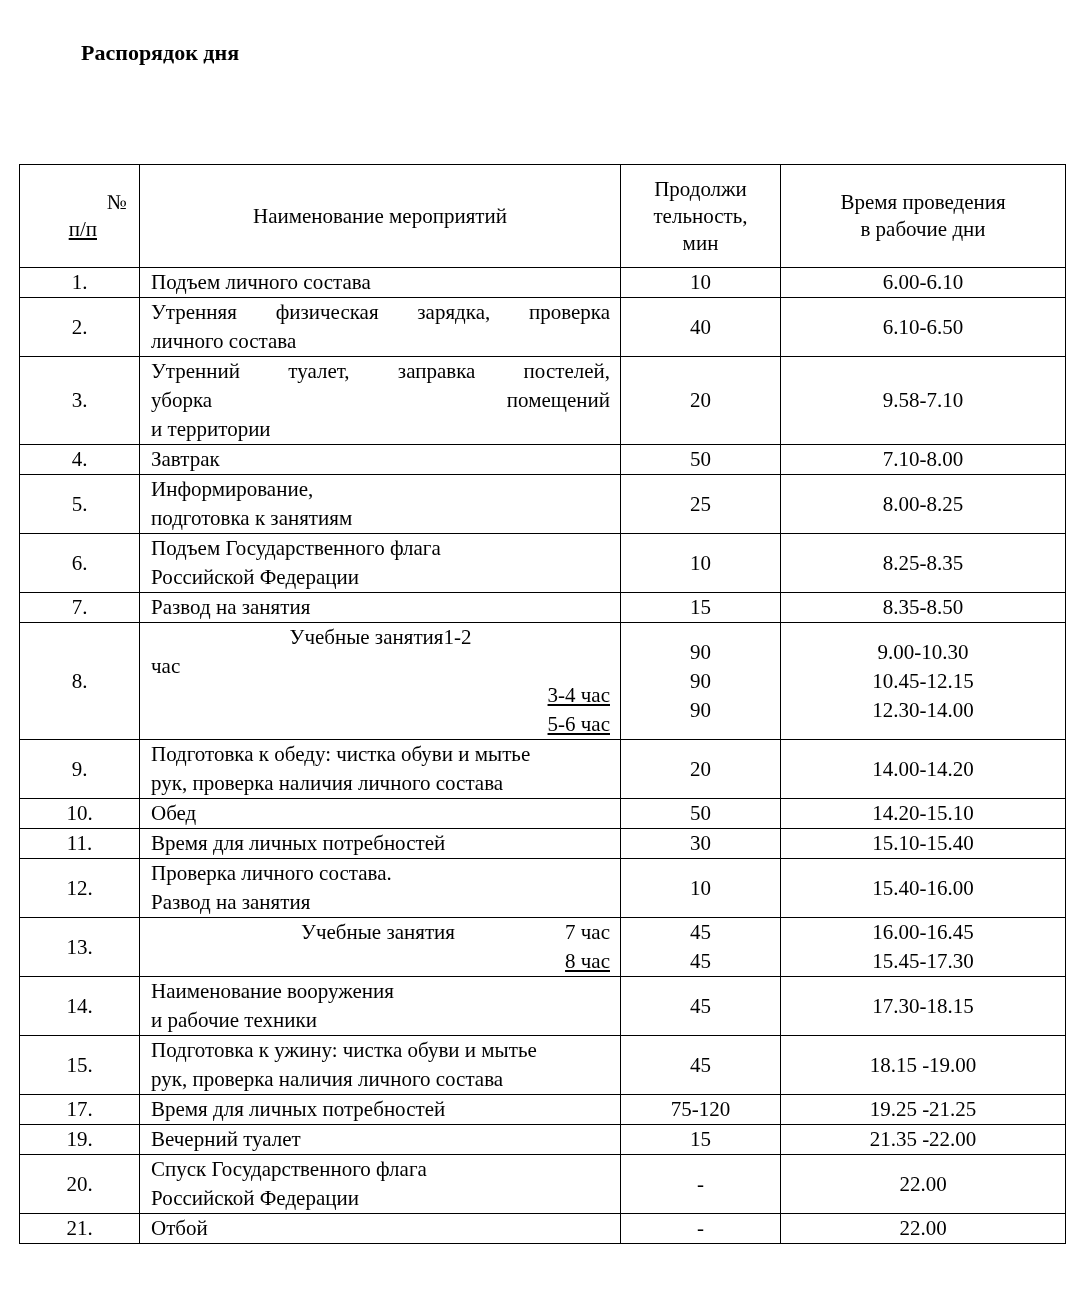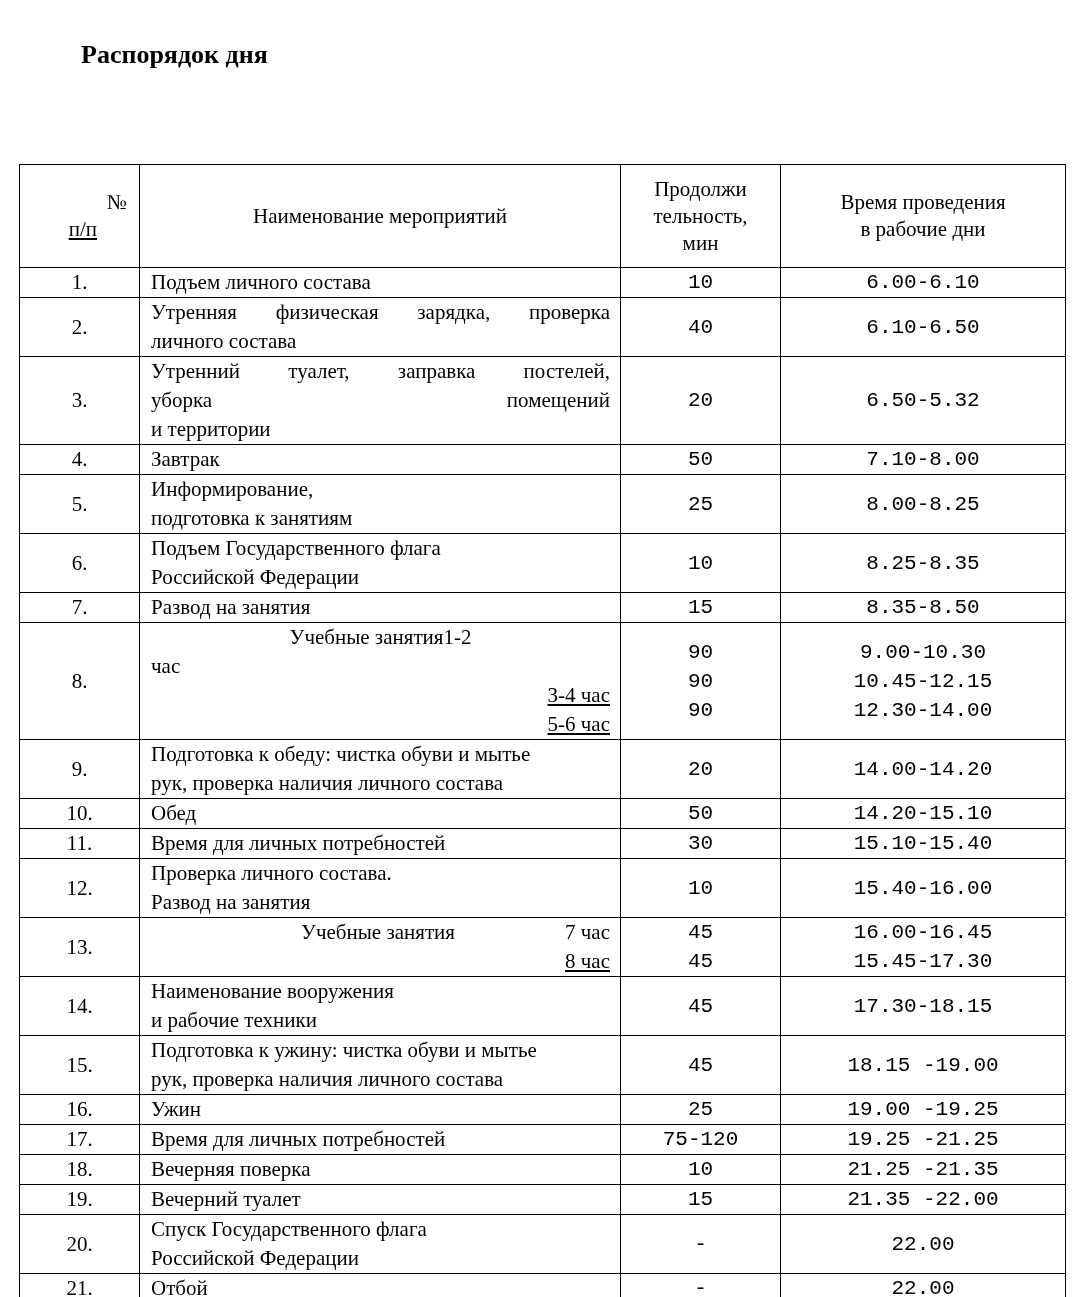--- a/index.html
+++ b/index.html
@@ -1,27 +1,27 @@
 <!DOCTYPE html>
 <html><head>
 <meta charset="utf-8">
 <style>
   html, body { margin:0; padding:0; background:#ffffff; }
   body { width:1084px; height:1297px; position:relative; overflow:hidden; font-family:"Liberation Serif", serif; color:#000; }
-  .title { position:absolute; left:81px; top:40px; font-size:26px; font-weight:bold; margin:0; }
+  .title { position:absolute; left:81px; top:40px; font-size:22px; font-weight:bold; margin:0; }
   table { position:absolute; left:19px; top:164px; border-collapse:collapse; table-layout:fixed; width:1046px; font-size:21px; line-height:29px; }
   col.c1 { width:120px; } col.c2 { width:481px; } col.c3 { width:160px; } col.c4 { width:285px; }
   td, th { border:1.5px solid #000; padding:0; vertical-align:middle; font-weight:normal; }
   th { text-align:center; height:102px; line-height:27px; }
   th.num { text-align:right; padding-right:12px; }
   th.num .l1 { display:block; }
   th.num .l2 { display:block; padding-right:30px;text-decoration:underline; }
   td.n { text-align:center; }
   td.name { text-align:justify; padding:0 10px 0 11px; }
-  td.dur, td.time { text-align:center;font-family:Liberation Mono, monospace; }
+  td.dur, td.time { text-align:center; }
   .line { display:block; }
   .r { text-align:right; display:block;text-decoration:underline; }
   .split { display:flex; justify-content:center; }
   .center-split { display:flex; }
   .center-split .a { flex:1; text-align:center; padding-left:40px; }
 </style>
 </head>
 <body>
 
 <h1 class="title">Распорядок дня</h1>
@@ -85,21 +85,21 @@
           </span>
         <span class="split">
             <span style="text-align-last:justify;width:100%;display:block;">уборка помещений</span>
           </span>
         <span class="line">и территории</span>
         </td>
       <td class="dur">
           <span class="line">20</span>
         </td>
       <td class="time">
-          <span class="line">6.50-5.32</span>
+          <span class="line">9.58-7.10</span>
         </td>
       </tr>
       <tr>
       <td class="n">4.</td>
       <td class="name">
           <span class="line">Завтрак</span>
         </td>
       <td class="dur">
           <span class="line">50</span>
         </td>
@@ -255,53 +255,29 @@
           <span class="line">рук, проверка наличия личного состава</span>
         </td>
       <td class="dur">
           <span class="line">45</span>
         </td>
       <td class="time">
           <span class="line">18.15 -19.00</span>
         </td>
       </tr>
       <tr>
-      <td class="n">16.</td>
-      <td class="name">
-          <span class="line">Ужин</span>
-        </td>
-      <td class="dur">
-          <span class="line">25</span>
-        </td>
-      <td class="time">
-          <span class="line">19.00 -19.25</span>
-        </td>
-      </tr>
-      <tr>
       <td class="n">17.</td>
       <td class="name">
           <span class="line">Время для личных потребностей</span>
         </td>
       <td class="dur">
           <span class="line">75-120</span>
         </td>
       <td class="time">
           <span class="line">19.25 -21.25</span>
-        </td>
-      </tr>
-      <tr>
-      <td class="n">18.</td>
-      <td class="name">
-          <span class="line">Вечерняя поверка</span>
-        </td>
-      <td class="dur">
-          <span class="line">10</span>
-        </td>
-      <td class="time">
-          <span class="line">21.25 -21.35</span>
         </td>
       </tr>
       <tr>
       <td class="n">19.</td>
       <td class="name">
           <span class="line">Вечерний туалет</span>
         </td>
       <td class="dur">
           <span class="line">15</span>
         </td>

